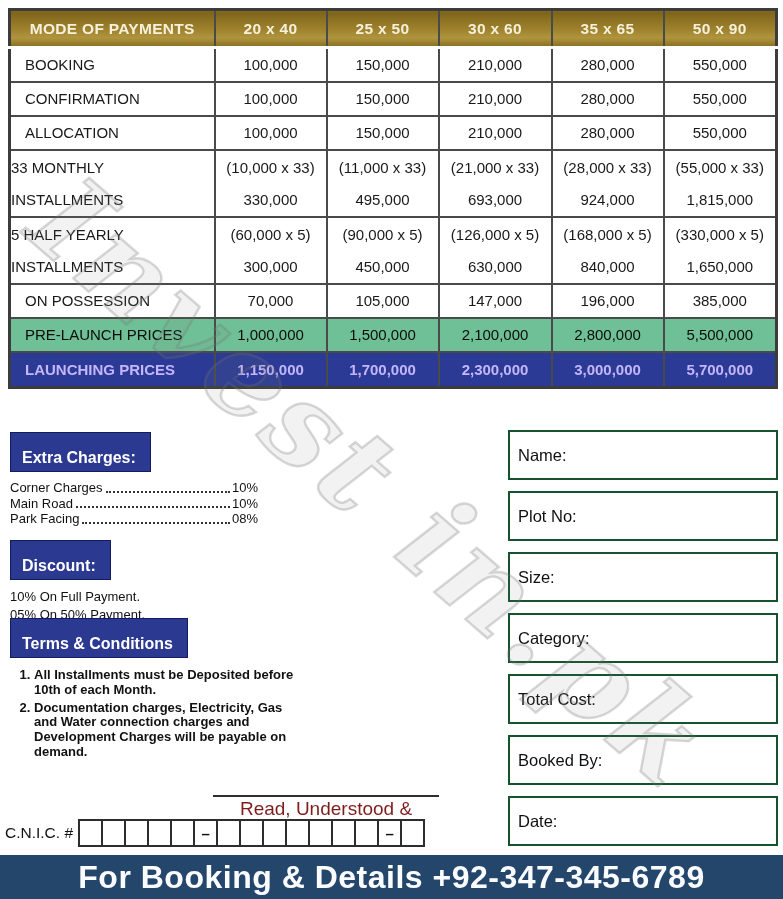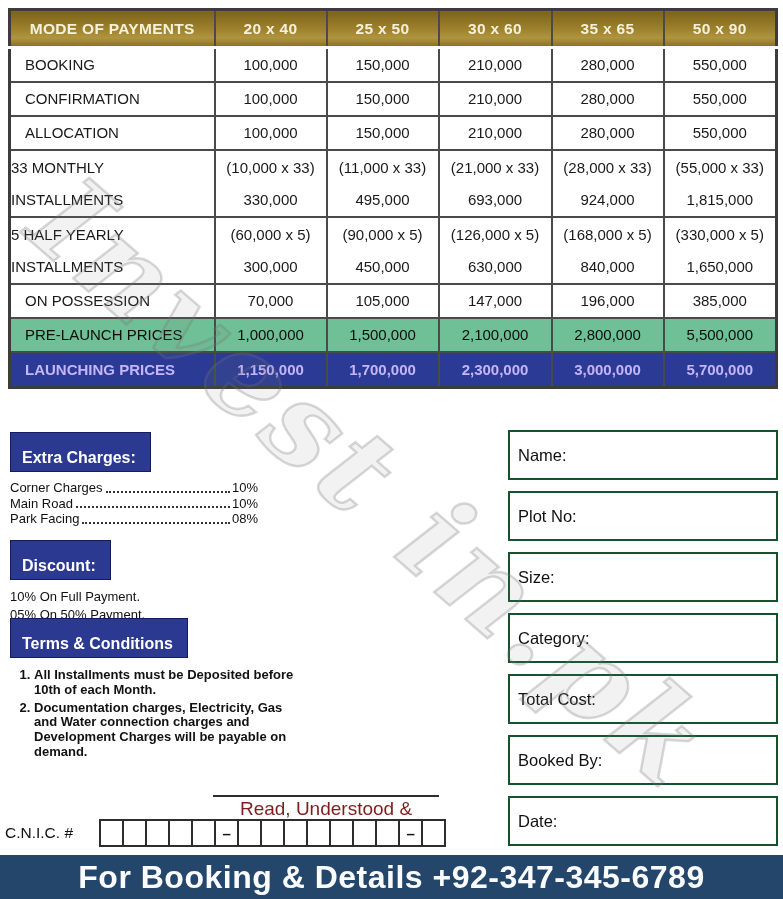--- a/index.html
+++ b/index.html
@@ -90,21 +90,21 @@
     display: flex; align-items: center; padding-left: 8px;
     font-size: 16.5px; color: #101010;
   }
 
   
   .sig { position: absolute; left: 213px; top: 795px; width: 226px; text-align: center; }
   .sig-line { border-top: 2px solid #2e2e2e; }
   .sig-text { font-size: 19px; margin-top: 1px; color: #7f1d1d; }
 
   
-  .cnic { position: absolute; left: 5px; top: 819px; display: flex; align-items: center; gap: 21px; }
+  .cnic { position: absolute; left: 5px; top: 819px; display: flex; align-items: center; }
   .cnic-label { font-size: 15.5px; color: #111; margin-right: 5px; white-space: nowrap; }
   .cnic-cells { display: flex; }
   .ccell {
     width: 25px; height: 28px; background: #fff;
     border: 2px solid #2d2d2d; margin-left: -2px;
     display: flex; align-items: center; justify-content: center;
     font-weight: bold; font-size: 15px; color: #111;
   }
   .ccell:first-child { margin-left: 0; }
 

